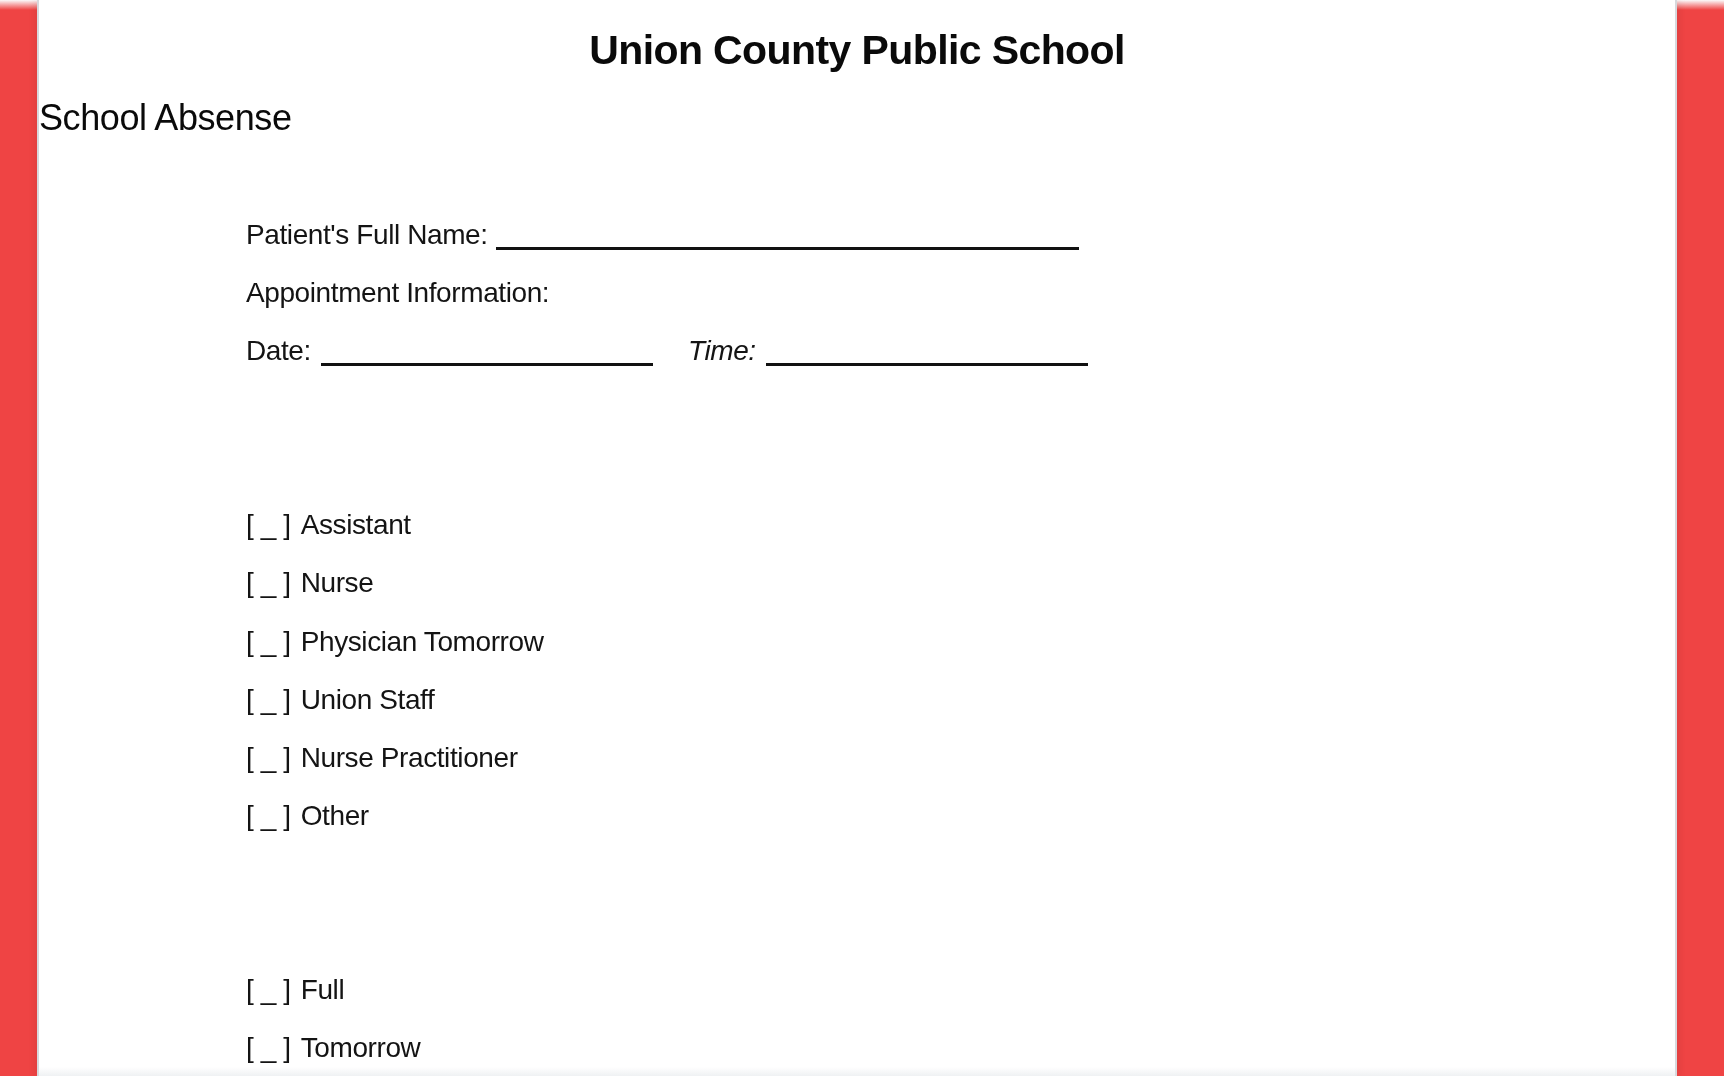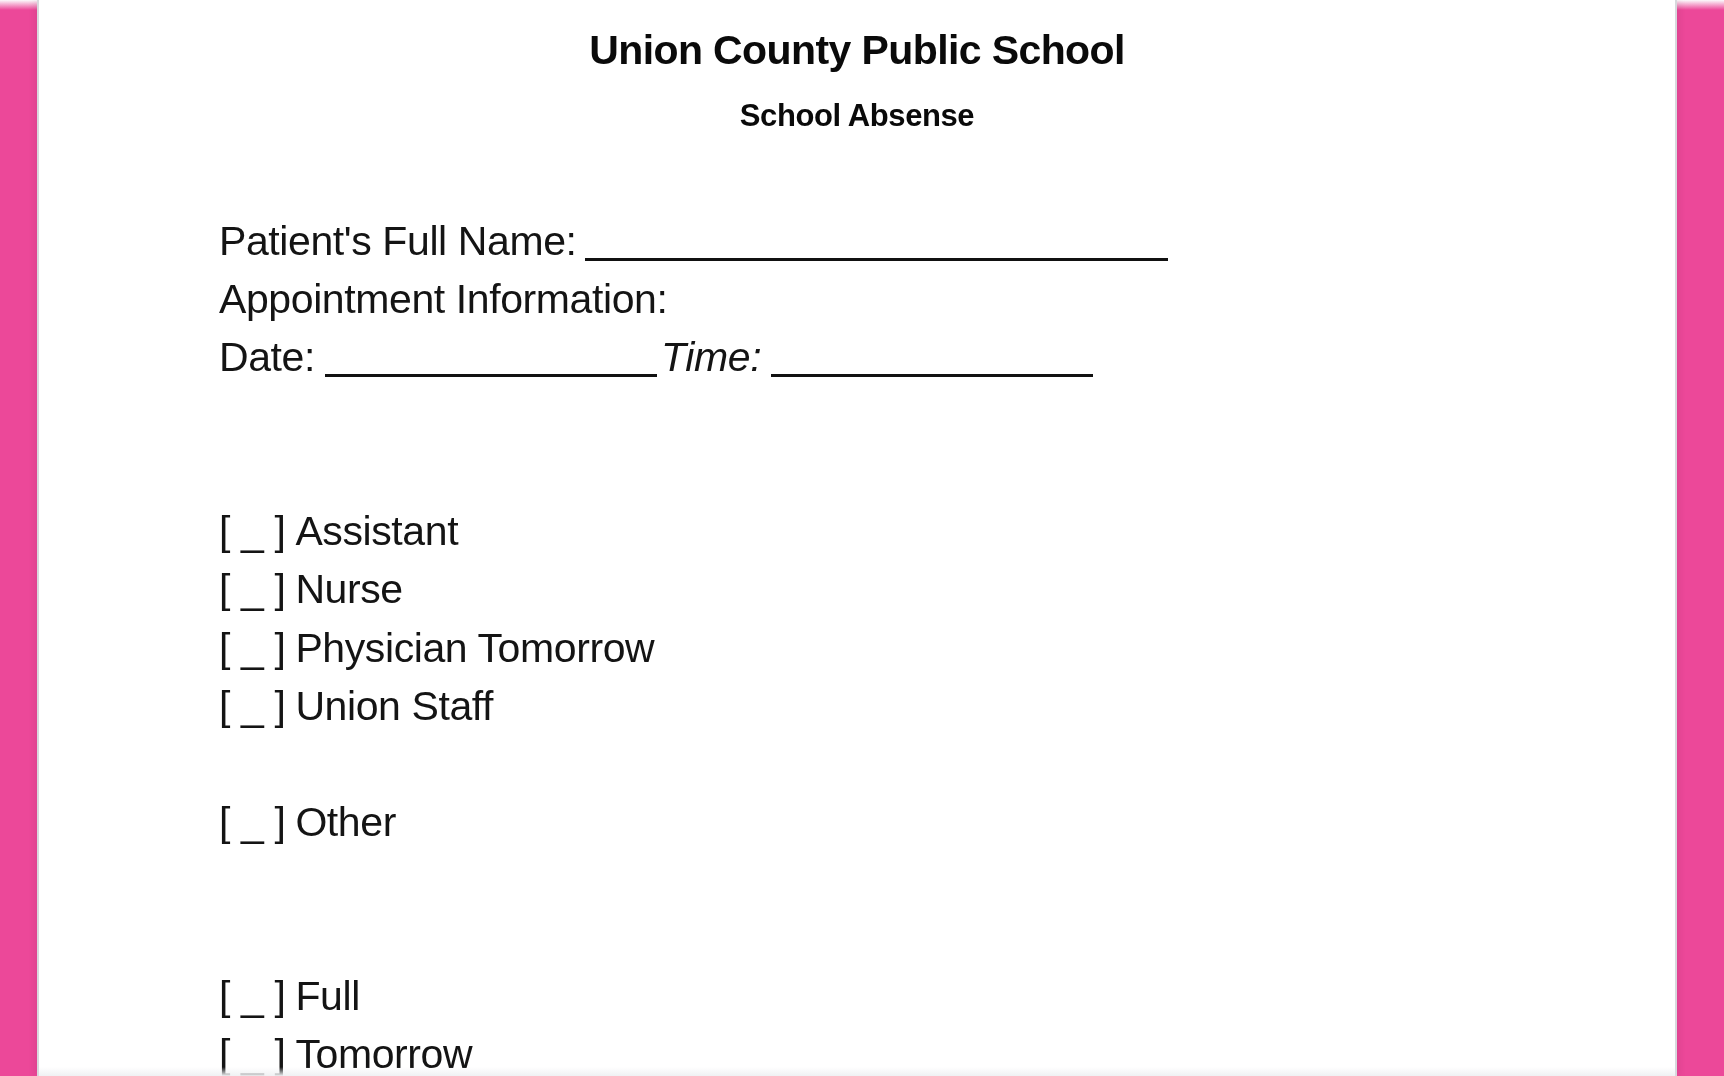--- a/index.html
+++ b/index.html
@@ -1,29 +1,29 @@
 <!DOCTYPE html>
 <html><head>
 <meta charset="utf-8">
 <style>
   html,body{margin:0;padding:0;}
   body{font-family:"Liberation Sans", sans-serif; background:#f2f2f4;}
-  .screen{position:relative;width:1724px;height:1076px;overflow:hidden;background:#ec4899;}
+  .screen{position:relative;width:1724px;height:1076px;overflow:hidden;background:#ef4444;}
   .screen::before{content:"";position:absolute;left:0;top:0;right:0;height:10px;
     background:linear-gradient(#fbfbfc,rgba(251,251,252,0));pointer-events:none;}
   .page{position:absolute;left:37px;top:0;width:1636px;height:1076px;background:#ffffff;
     border-left:2px solid #d7d9dd;border-right:2px solid #d7d9dd;
     box-shadow:-4px 0 6px rgba(0,0,0,.05), 4px 0 6px rgba(0,0,0,.05);}
   .page::after{content:"";position:absolute;left:0;right:0;bottom:0;height:9px;
     background:linear-gradient(rgba(255,255,255,0),#eff1f3);pointer-events:none;}
   .doc-title{position:absolute;left:0;right:0;top:30px;text-align:center;
     font-size:41px;font-weight:700;color:#0a0a0a;letter-spacing:-0.6px;line-height:1;}
-  .doc-subtitle{position:absolute;left:0;right:0;top:100px;text-align:center;
-    font-size:31px;font-weight:700;color:#0a0a0a;letter-spacing:-0.4px;line-height:1;}
-  .line{position:absolute;left:180px;font-size:41px;color:#141414;line-height:1;
+  .doc-subtitle{position:absolute;left:0;right:0;top:100px;
+    font-size:36px;font-weight:400;color:#0a0a0a;letter-spacing:-0.4px;line-height:1;}
+  .line{position:absolute;left:207px;font-size:28px;color:#141414;line-height:1;
     letter-spacing:-0.4px;white-space:nowrap;}
   .blank{display:inline-block;height:1px;border-bottom:3px solid #111;vertical-align:-6px;}
   .blank.name{width:583px;margin-left:8px;}
   .blank.date{width:332px;margin-left:10px;}
   .blank.time{width:322px;margin-left:10px;}
   .time-group{position:absolute;left:442px;top:0;white-space:nowrap;font-style:italic;}
   .cb{margin-right:10px;}
 </style>
 </head>
 <body>
@@ -55,20 +55,23 @@
     </div>
     <div class="line" style="top:569px">
       <span class="cb">[ _ ]</span><span>Nurse</span>
     </div>
     <div class="line" style="top:628px">
       <span class="cb">[ _ ]</span><span>Physician Tomorrow</span>
     </div>
     <div class="line" style="top:686px">
       <span class="cb">[ _ ]</span><span>Union Staff</span>
     </div>
+    <div class="line" style="top:744px">
+      <span class="cb">[ _ ]</span><span>Nurse Practitioner</span>
+    </div>
     <div class="line" style="top:802px">
       <span class="cb">[ _ ]</span><span>Other</span>
     </div>
 
 
     <div class="line" style="top:976px">
       <span class="cb">[ _ ]</span><span>Full</span>
     </div>
     <div class="line" style="top:1034px">
       <span class="cb">[ _ ]</span><span>Tomorrow</span>

